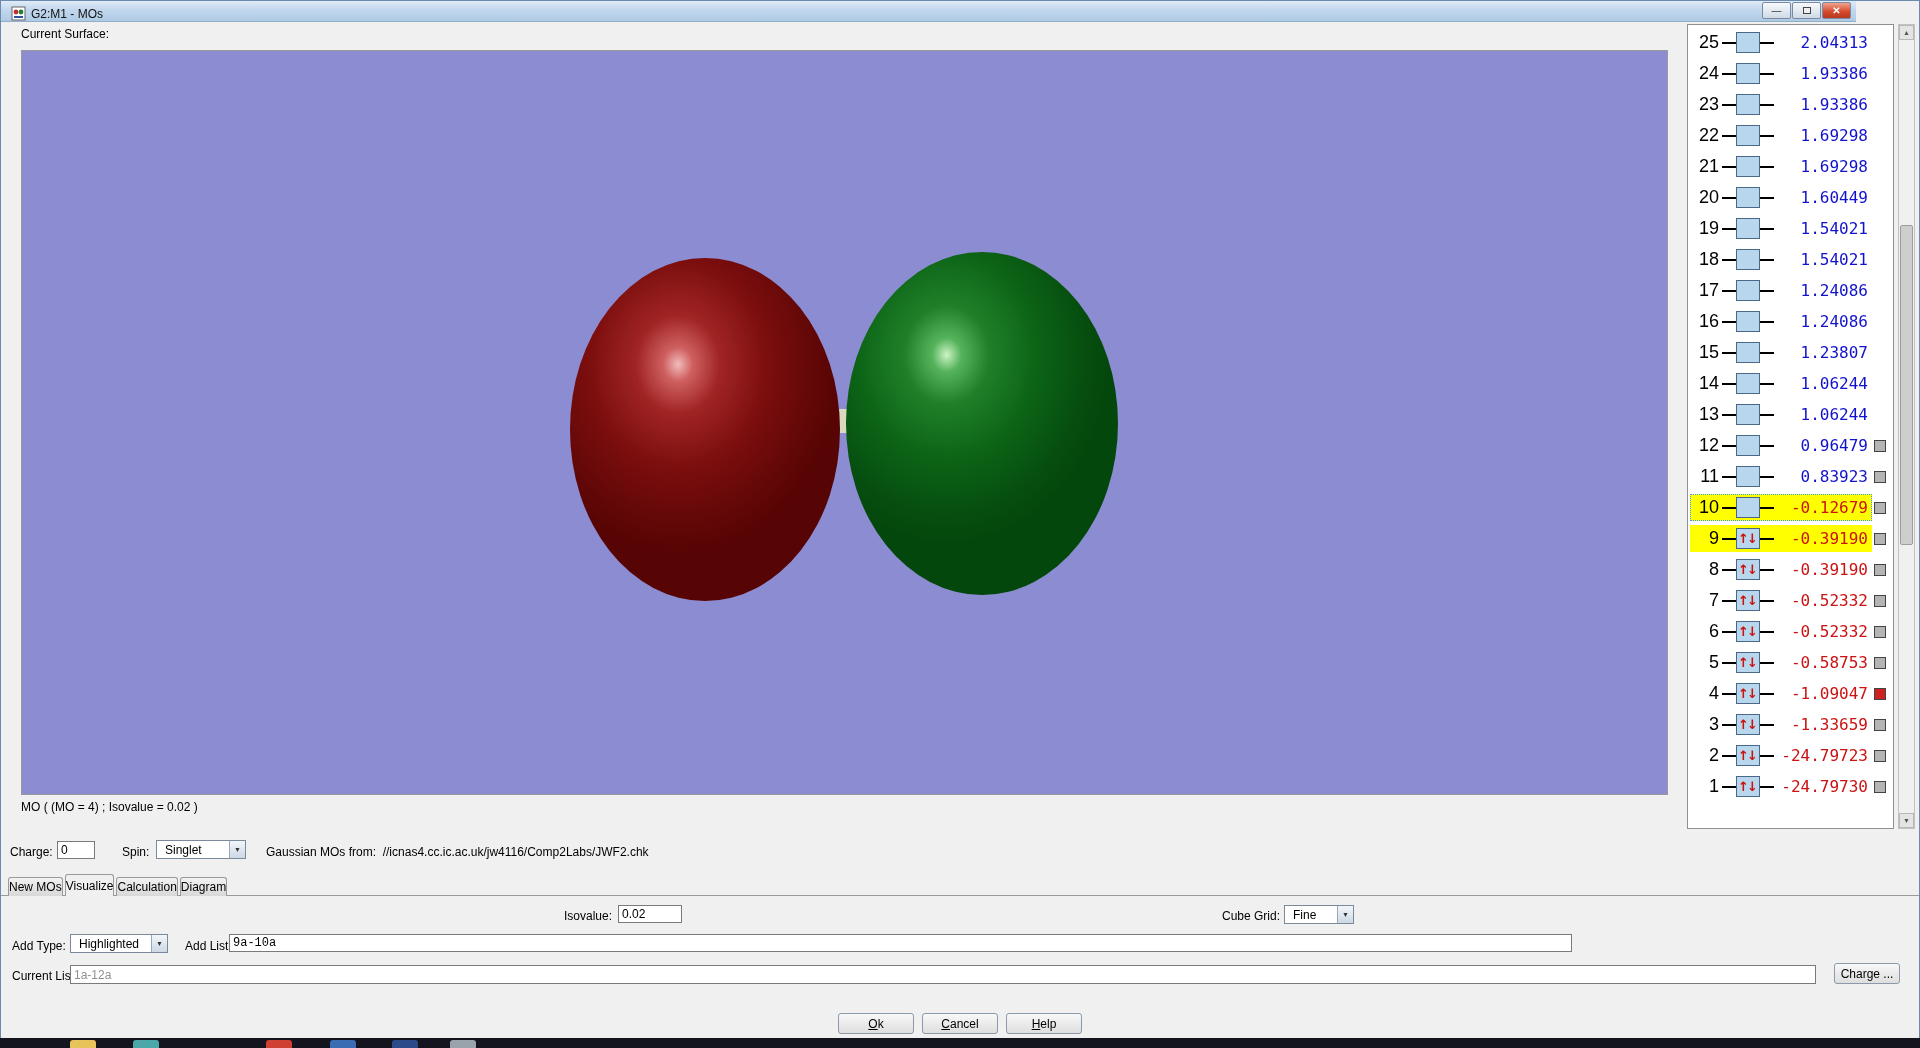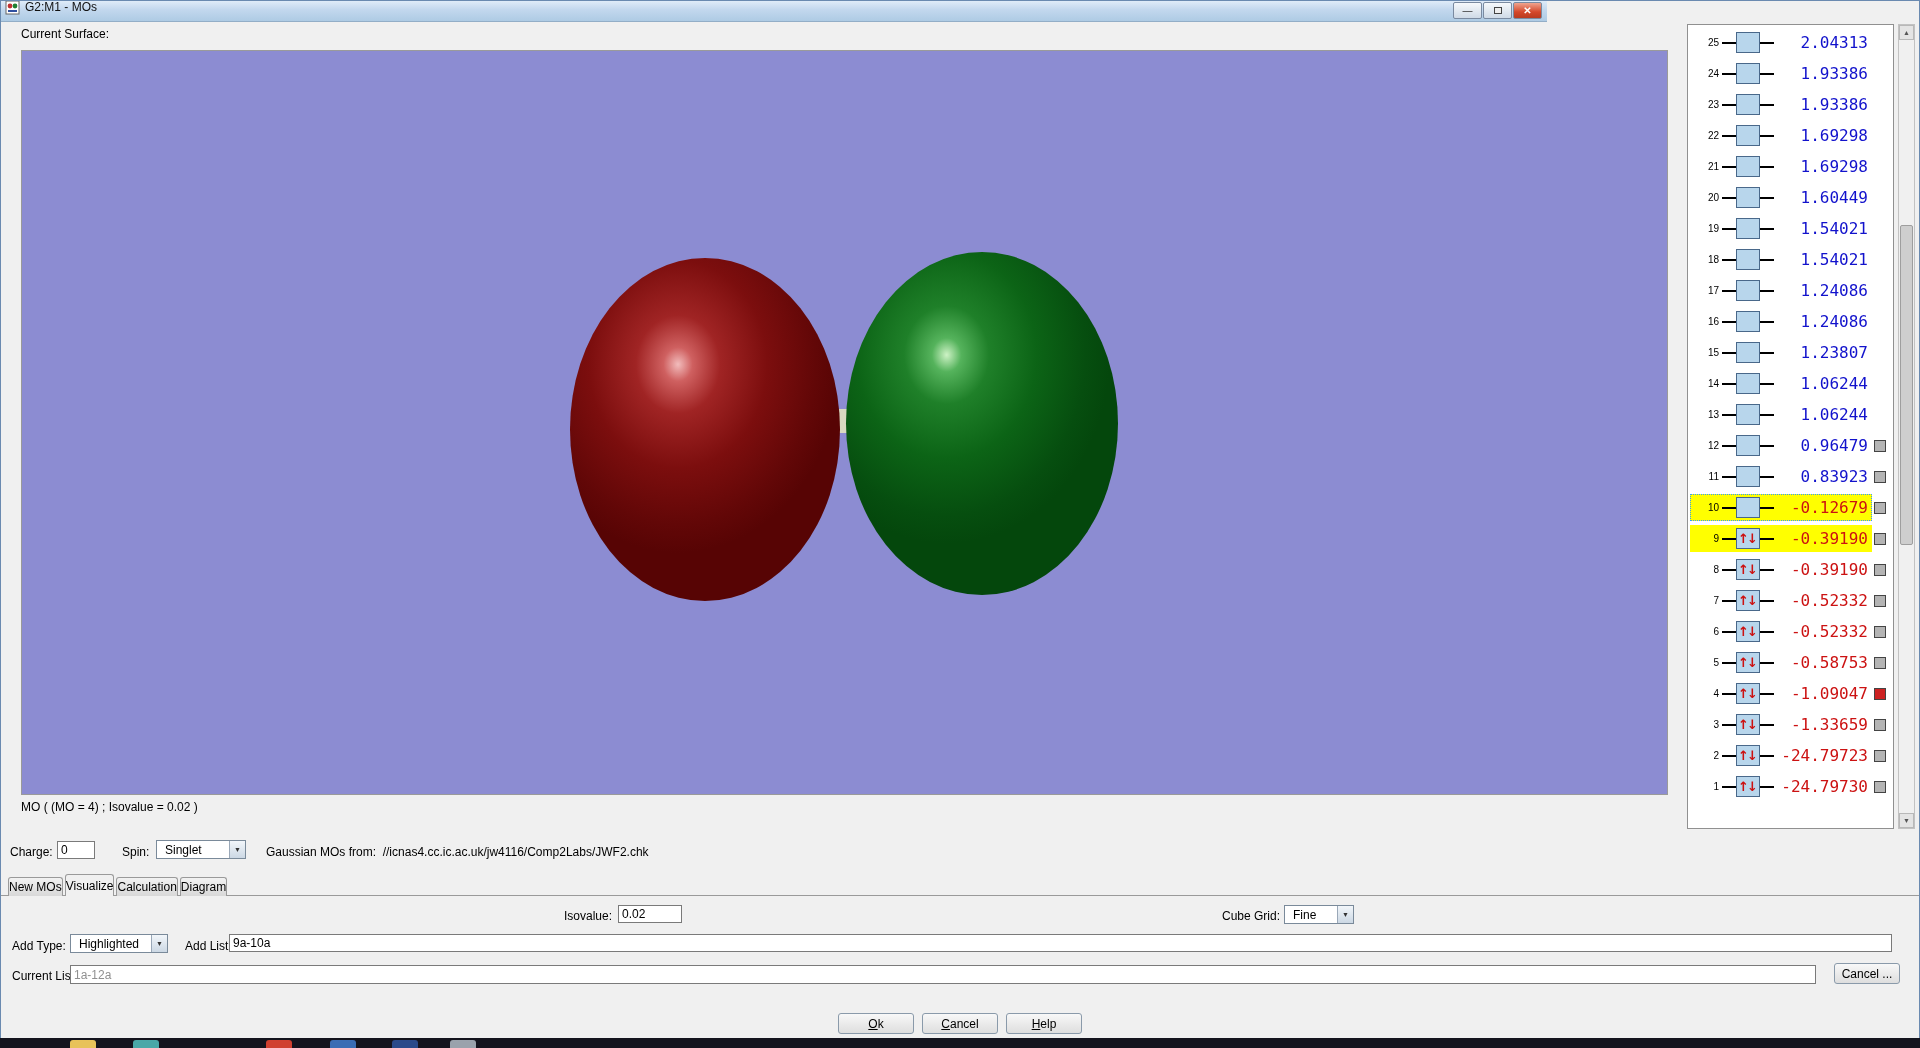--- a/index.html
+++ b/index.html
@@ -8,24 +8,24 @@
     background:#f0f0f0;
     font-family:"Liberation Sans", sans-serif;
     font-size:12px;
     color:#000;
     position:relative;
   }
   .frame { position:absolute; inset:0; border:1px solid #6a8ab0; pointer-events:none; z-index:900; }
 
   
   .titlebar {
-    position:absolute; left:0; top:0; width:1547px; height:22px;
+    position:absolute; left:0; top:0; width:1856px; height:22px;
     background:linear-gradient(#e3eefa, #c3d8ee 45%, #aecbe4);
     border-bottom:1px solid #93aec7;
-    display:flex; align-items:flex-start; padding-left:5px;
+    display:flex; align-items:flex-end; padding-left:11px;
   }
   .title-icon { width:15px; height:15px; margin-right:5px; }
   .title-text { font-size:12px; color:#111; }
   .win-buttons { position:absolute; right:5px; top:2px; display:flex; }
   .win-btn {
     width:29px; height:17px; margin-left:1px;
     border:1px solid #7a8aa0; border-radius:2px;
     background:linear-gradient(#f6f9fc,#cfdae6);
     display:flex; align-items:center; justify-content:center;
     font-size:10px; color:#333; line-height:1;
@@ -61,21 +61,21 @@
     position:absolute; left:1687px; top:24px; width:207px; height:805px;
     background:#ffffff; border:1px solid #909090; padding-top:2px; overflow:hidden;
   }
   .mo-row { height:31px; display:flex; align-items:center; padding-left:2px; }
   .mo-row-main {
     display:flex; align-items:center; height:27px; padding:0 3px;
     border:1px solid transparent;
   }
   .mo-row-main.hl { background:#ffff00; }
   .mo-row-main.sel { border:1px dotted #3399ff; }
-  .mo-num { width:25px; text-align:right; font-size:10px; margin-right:3px; }
+  .mo-num { width:25px; text-align:right; font-size:18px; margin-right:3px; }
   .mo-line { width:14px; height:2px; background:#000; }
   .mo-box {
     width:24px; height:21px; background:#b8d6ec; border:1px solid #49688a;
     display:flex; align-items:center; justify-content:center;
   }
   .mo-box .arr {
     color:#cc1111; font-size:13px; font-weight:bold; line-height:1;
     margin:0 -1px; font-family:"DejaVu Sans", sans-serif;
   }
   .mo-energy {
@@ -491,26 +491,26 @@
   <span class="dd-text">Fine</span>
   <span class="dd-btn">▼</span>
 </div>
 
 <div class="abslbl" style="left:12px; top:939px;">Add Type:</div>
 <div class="dd" style="left:70px; top:934px; width:98px; height:19px;">
   <span class="dd-text">Highlighted</span>
   <span class="dd-btn">▼</span>
 </div>
 <div class="abslbl" style="left:185px; top:939px;">Add List:</div>
-<input class="txtinput" style="left: 229px; top: 934px; width: 1663px; height: 18px;" value="9a-10a">
+<input class="txtinput" style="left: 229px; top: 934px; width: 1343px; height: 18px; font-family: Liberation Mono, monospace;" value="9a-10a">
 
 <div class="abslbl" style="left:12px; top:969px;">Current List:</div>
 <input class="txtinput" style="left: 70px; top: 965px; width: 1746px; height: 19px; color: rgb(144, 144, 144);" value="1a-12a">
 <div class="push-btn" style="left:1834px; top:963px; width:66px; height:21px;">
-  <span>Cancel ...</span>
+  <span>Charge ...</span>
 </div>
 
 <div id="footer-buttons">
     <div class="push-btn" style="left: 838px; top: 1013px; width: 76px; height: 21px;">
       <span class="btn-label">Ok</span>
     </div>
     <div class="push-btn" style="left: 922px; top: 1013px; width: 76px; height: 21px;">
       <span class="btn-label">Cancel</span>
     </div>
     <div class="push-btn" style="left: 1006px; top: 1013px; width: 76px; height: 21px;">

